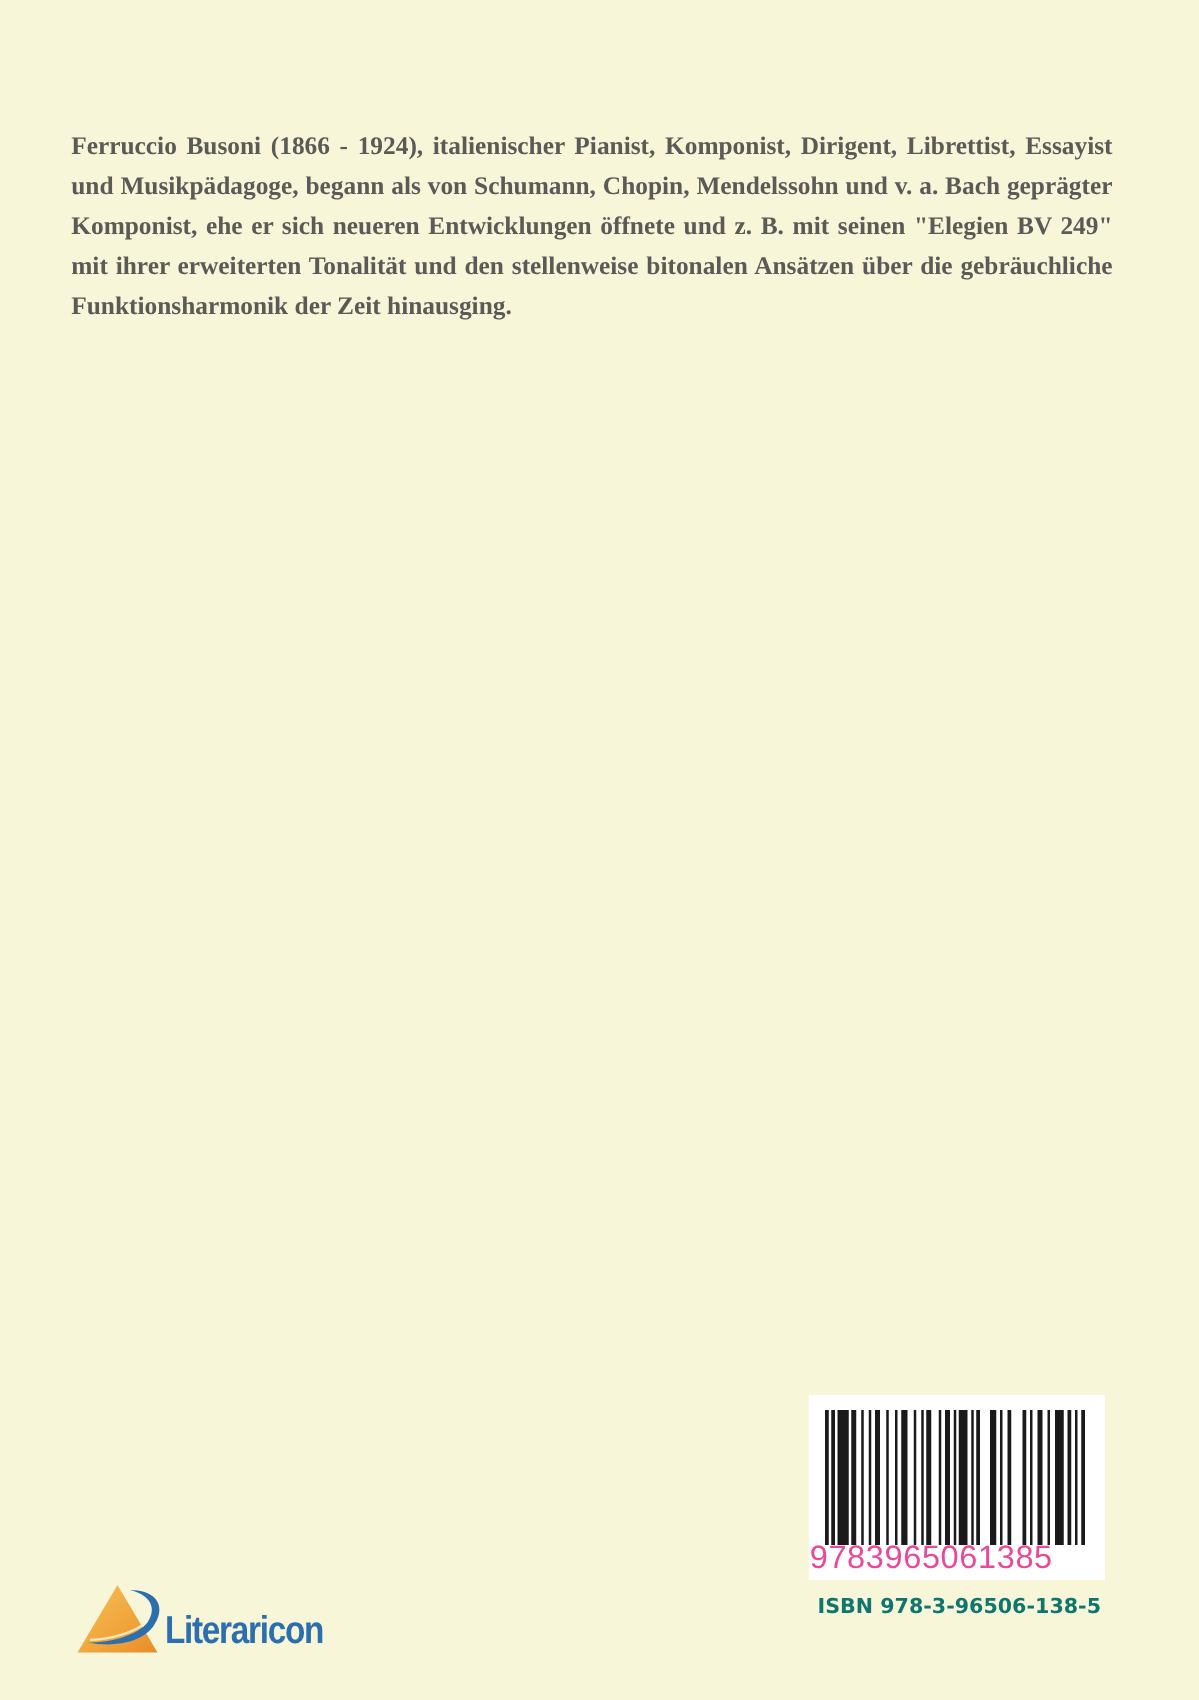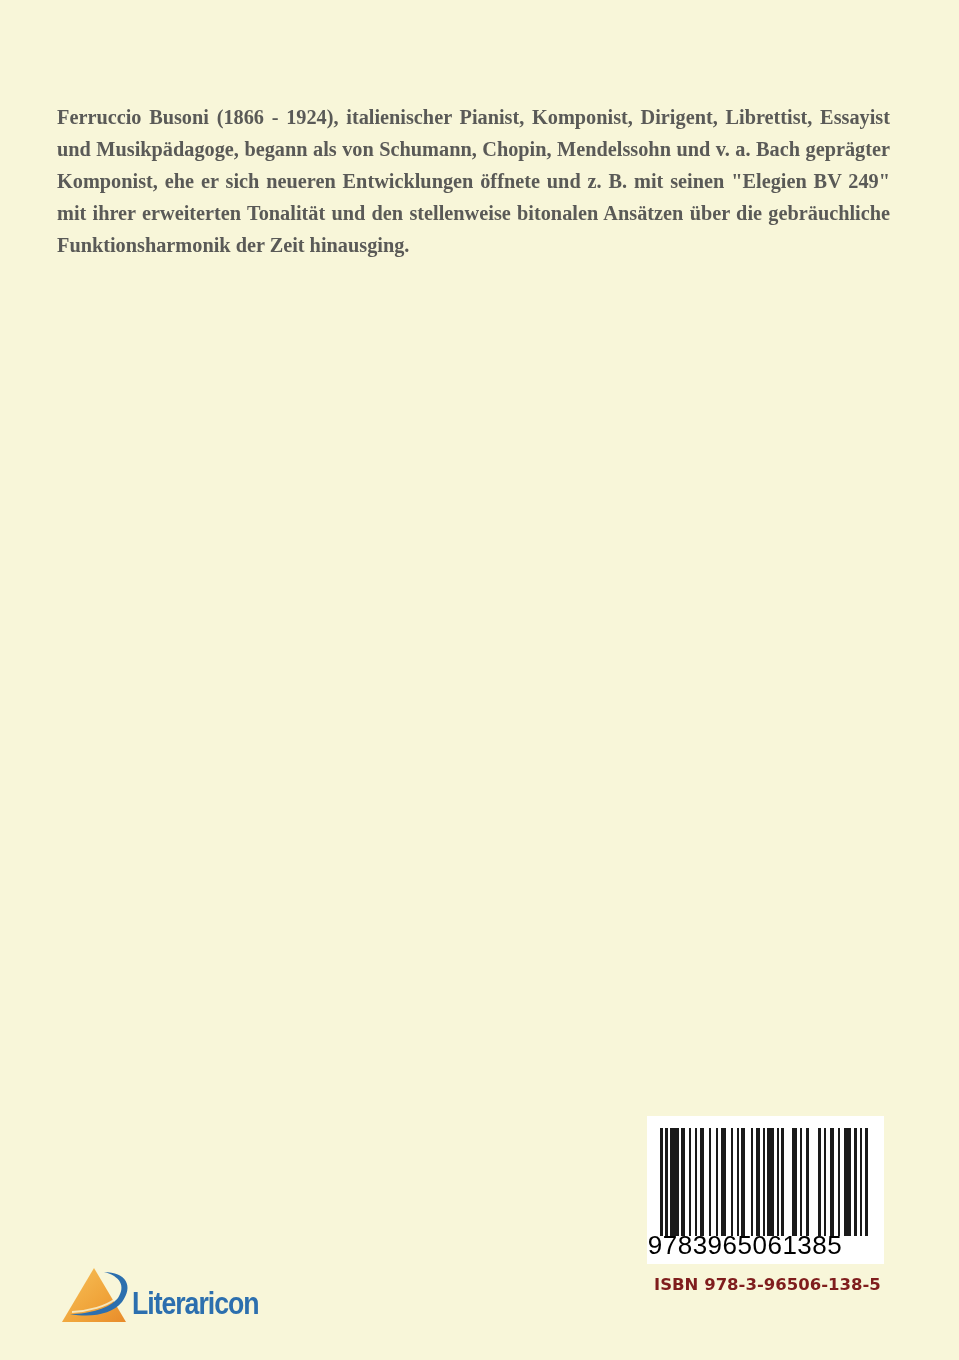--- a/index.html
+++ b/index.html
@@ -70,29 +70,29 @@
       height: 108px;
     }
     .barcode-digits {
       position: absolute;
       left: 0;
       top: 114px;
       width: 196px;
       text-align: center;
       font-family: "Liberation Sans", sans-serif;
       font-size: 26px;
-      color: #000000;
+      color: #ec4899;
       letter-spacing: 0.5px;
       line-height: 30px;
     }
     .isbn {
       position: absolute;
       left: 654px;
       top: 1273px;
-      color: #7f1d1d;
+      color: #0f766e;
       font-family: "DejaVu Sans", sans-serif;
       font-weight: bold;
       font-size: 16.5px;
       line-height: 24px;
     }
   </style>
 </head>
 <body>
 
 <div class="blurb">

